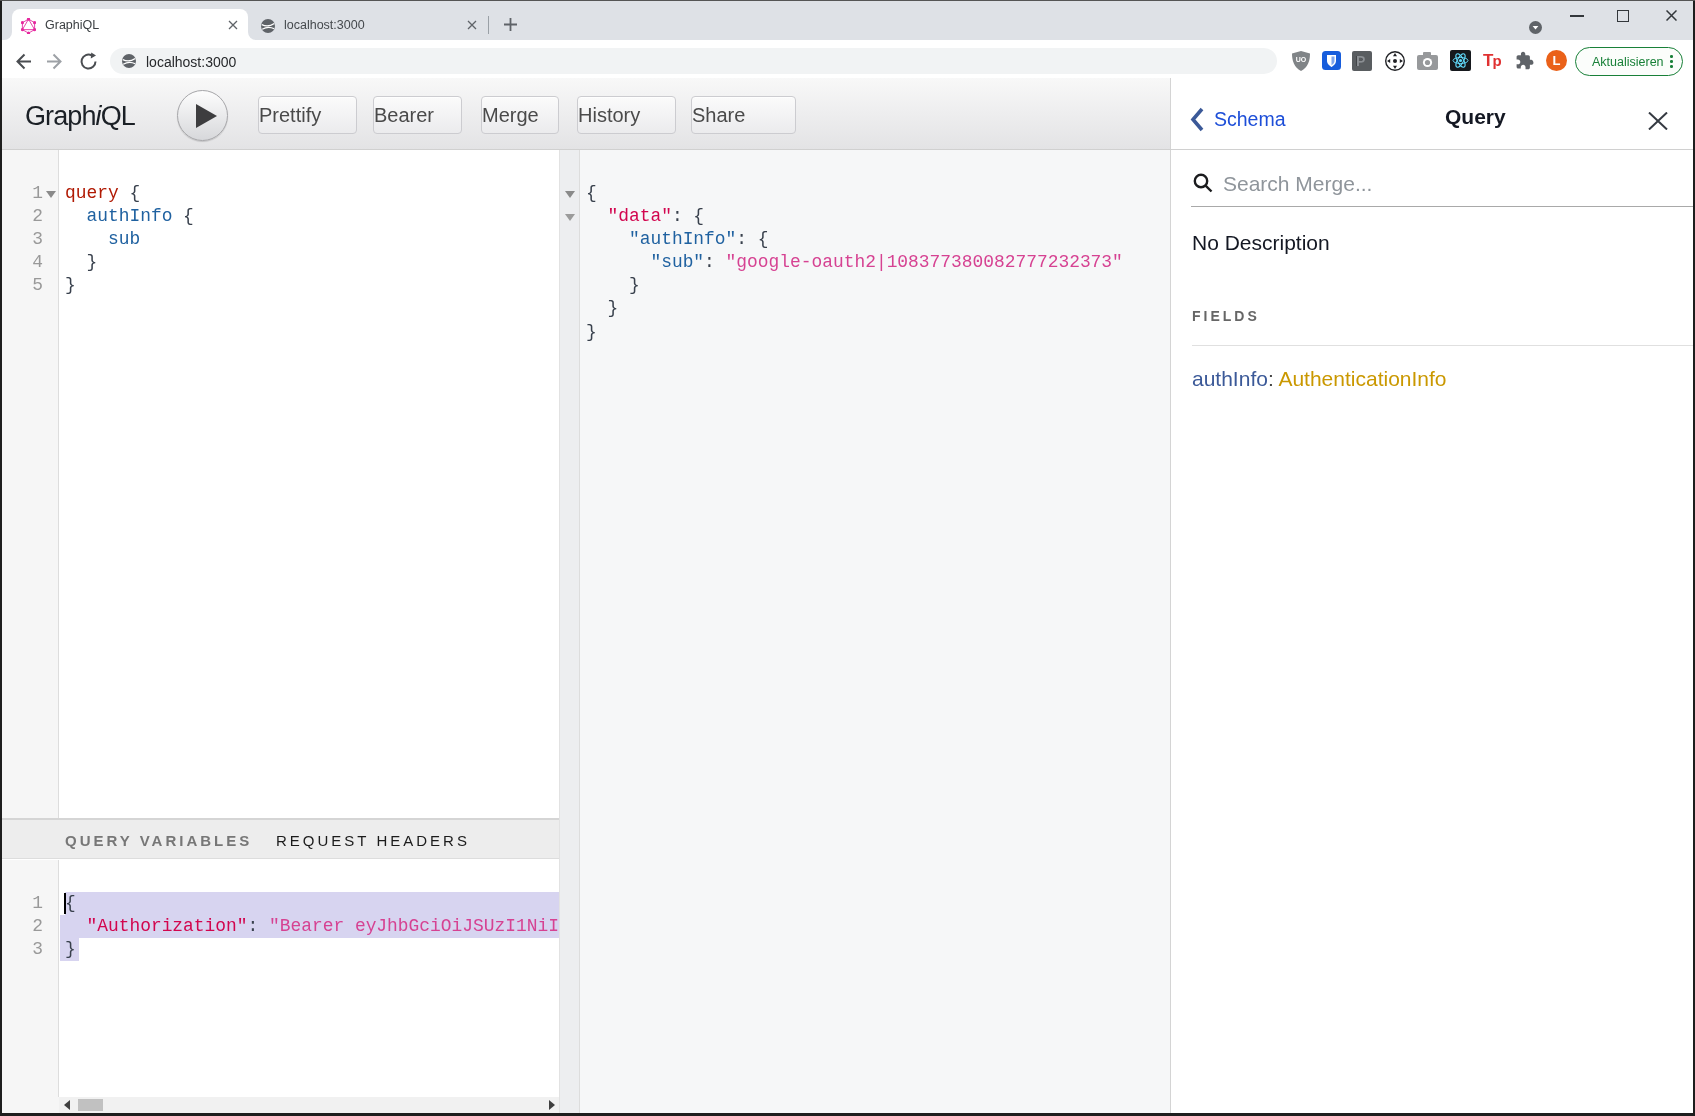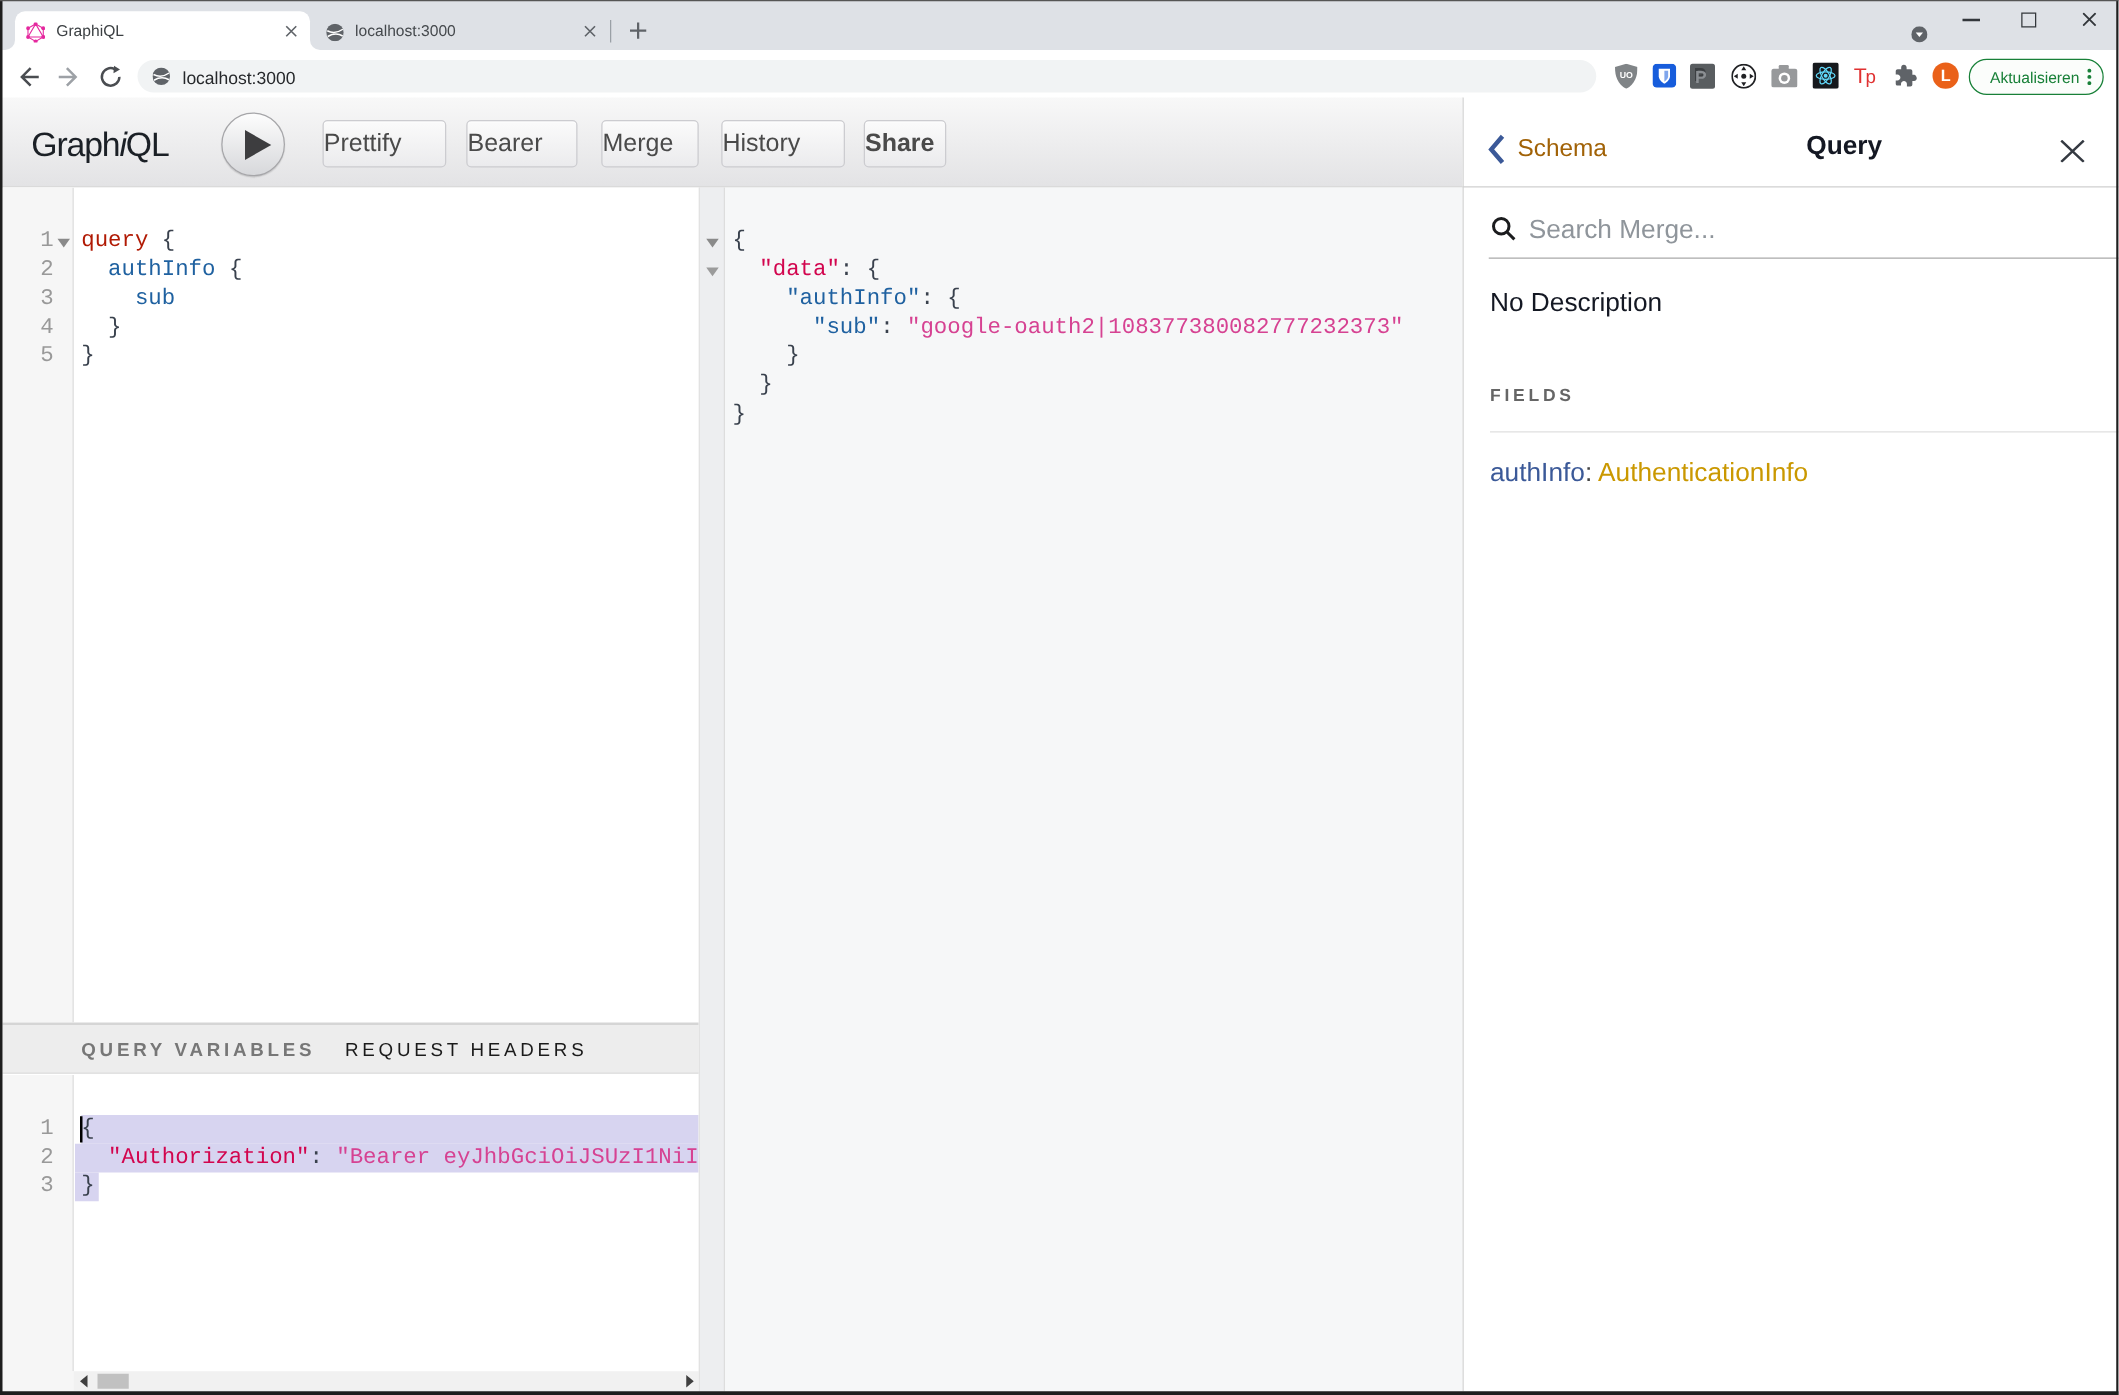--- a/index.html
+++ b/index.html
@@ -114,42 +114,42 @@
   </svg>
   <svg class="abs" style="left:1450px;top:50px;" width="21" height="21" viewBox="0 0 21 21">
     <rect x="0" y="0" width="21" height="21" rx="2" fill="#16191d"></rect>
     <g stroke="#61dafb" stroke-width="1" fill="none">
       <ellipse cx="10.5" cy="10.5" rx="7.5" ry="3"></ellipse>
       <ellipse cx="10.5" cy="10.5" rx="7.5" ry="3" transform="rotate(60 10.5 10.5)"></ellipse>
       <ellipse cx="10.5" cy="10.5" rx="7.5" ry="3" transform="rotate(120 10.5 10.5)"></ellipse>
     </g>
     <circle cx="10.5" cy="10.5" r="1.6" fill="#61dafb"></circle>
   </svg>
-  <div class="abs" style="left:1483px;top:51px;font-size:17px;font-weight:normal;color:#e03131;letter-spacing:-1px;">T<span style="font-size:15px;">p</span></div>
+  <div class="abs" style="left:1483px;top:51px;font-size:17px;font-weight:bold;color:#e03131;letter-spacing:-1px;">T<span style="font-size:15px;">p</span></div>
   <svg class="abs" style="left:1515px;top:51px;" width="19" height="19" viewBox="0 0 24 24">
     <path fill="#5f6368" d="M20.5 11h-1.7V7.5c0-1.1-.9-2-2-2H13V3.8C13 2.3 11.8 1 10.2 1S7.5 2.3 7.5 3.8v1.7H4c-1.1 0-2 .9-2 2v3.3h1.7c1.6 0 3 1.4 3 3s-1.4 3-3 3H2v3.3c0 1.1.9 2 2 2h3.3v-1.7c0-1.6 1.4-3 3-3s3 1.4 3 3V23h3.5c1.1 0 2-.9 2-2v-3.5h1.7c1.5 0 2.8-1.2 2.8-2.8S22 11 20.5 11z"></path>
   </svg>
   <div class="abs" style="left:1546px;top:50px;width:21px;height:21px;background:#ea6119;border-radius:50%;"></div>
   <div class="abs" style="left:1546px;top:50px;width:21px;height:21px;text-align:center;font-size:13px;font-weight:bold;color:#fff;line-height:21px;">L</div>
 
   <div class="abs" style="left:1575px;top:47px;width:108px;height:29px;border:1px solid #188038;border-radius:15px;background:#fbfdfb;"></div>
   <div class="abs" style="left:1592px;top:55px;font-size:12.5px;color:#188038;">Aktualisieren</div>
   <div class="abs" style="left:1670px;top:55px;width:2.6px;height:2.6px;background:#188038;border-radius:50%;"></div>
   <div class="abs" style="left:1670px;top:60.2px;width:2.6px;height:2.6px;background:#188038;border-radius:50%;"></div>
   <div class="abs" style="left:1670px;top:65.4px;width:2.6px;height:2.6px;background:#188038;border-radius:50%;"></div>
 
   <div class="abs" style="left:0;top:78px;width:1170px;height:72px;background:linear-gradient(#f8f8f8,#e3e3e5);border-bottom:1px solid #d0d0d0;"></div>
   <div class="abs" style="left:25px;top:101px;font-size:27px;letter-spacing:-0.9px;color:#1b2026;">Graph<i>i</i>QL</div>
   <div class="abs" style="left:177px;top:90px;width:51px;height:51px;border-radius:50%;background:linear-gradient(#fdfdfd,#d7d8db);border:1px solid #a6a6a9;box-shadow:0 1px 1px rgba(0,0,0,0.15);"></div>
   <div class="abs" style="left:196px;top:104px;width:0;height:0;border-left:21px solid #3d3d3f;border-top:12px solid transparent;border-bottom:12px solid transparent;"></div>
   <div class="gqlbtn abs" style="left:258px;width:99px;">Prettify</div>
   <div class="gqlbtn abs" style="left:373px;width:89px;">Bearer</div>
   <div class="gqlbtn abs" style="left:481px;width:78px;">Merge</div>
   <div class="gqlbtn abs" style="left:577px;width:99px;">History</div>
-  <div class="gqlbtn abs" style="left:691px;width:66px;font-weight:bold;">Share</div>
+  <div class="gqlbtn abs" style="left:691px;width:105px;">Share</div>
 
   <div class="abs" style="left:2px;top:150px;width:557px;height:668px;background:#fff;overflow:hidden;">
     <div class="abs" style="left:0;top:0;width:57px;height:668px;background:#f6f6f6;border-right:1px solid #ddd;"></div>
     <pre class="abs" style="left:0;top:31.5px;width:41px;text-align:right;color:#999;">1
 2
 3
 4
 5</pre>
     <div class="abs" style="left:44px;top:40.5px;width:0;height:0;border-top:7px solid #8a8a8a;border-left:5px solid transparent;border-right:5px solid transparent;"></div>
     <pre class="abs" style="left:63px;top:31.5px;"><span class="kw">query</span><span class="pun"> {</span>
@@ -196,21 +196,21 @@
 <span class="pun">    }</span>
 <span class="pun">  }</span>
 <span class="pun">}</span></pre>
   </div>
 
   <div class="abs" style="left:1170px;top:78px;width:525px;height:1035px;background:#fff;border-left:1px solid #d4d4d4;"></div>
   <div class="abs" style="left:1170px;top:149px;width:525px;height:1px;background:#d0d0d0;"></div>
   <svg class="abs" style="left:1189px;top:107px;" width="16" height="25" viewBox="0 0 16 25">
       <path d="M13 2 L4 12.5 L13 23" stroke="#3B5998" stroke-width="3.6" fill="none"></path>
     </svg>
-  <div class="abs" style="left:1214px;top:108px;font-size:19.5px;color:#a16207;">Schema</div>
+  <div class="abs" style="left:1214px;top:108px;font-size:19.5px;color:#1d4ed8;">Schema</div>
   <div class="abs" style="left:1445px;top:105px;font-size:21px;font-weight:bold;color:#141823;">Query</div>
   <svg class="abs" style="left:1647px;top:112px;" width="22" height="18" viewBox="0 0 22 18">
       <path d="M2 0.5 L20 17.5 M20 0.5 L2 17.5" stroke="#353a42" stroke-width="2" fill="none"></path>
     </svg>
 
   <svg class="abs" style="left:1192px;top:172px;" width="22" height="22" viewBox="0 0 22 22">
     <circle cx="9" cy="9" r="6.2" stroke="#1b1c1e" stroke-width="2.4" fill="none"></circle>
     <path d="M13.6 13.6 L19.5 19.5" stroke="#1b1c1e" stroke-width="2.4"></path>
   </svg>
   <div class="abs" style="left:1223px;top:172px;font-size:21px;color:#8f959b;">Search Merge...</div>

